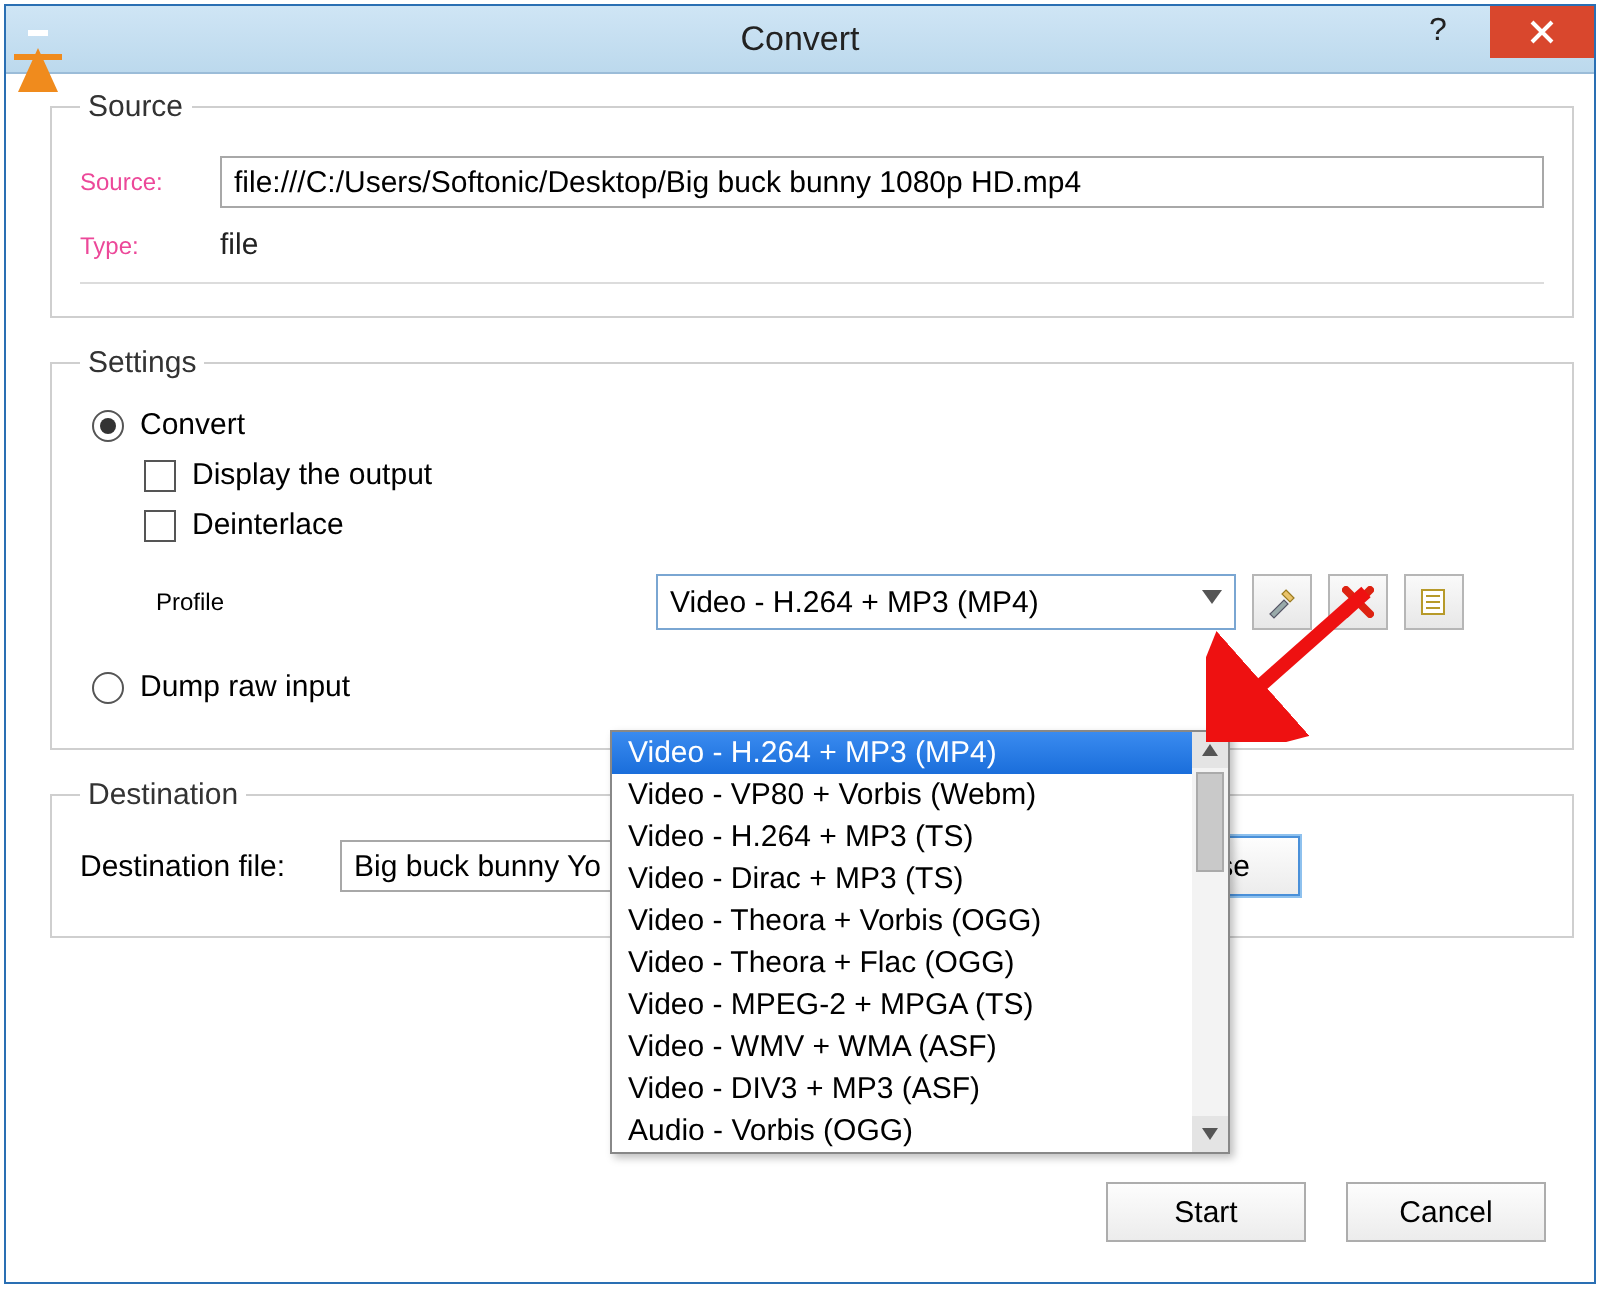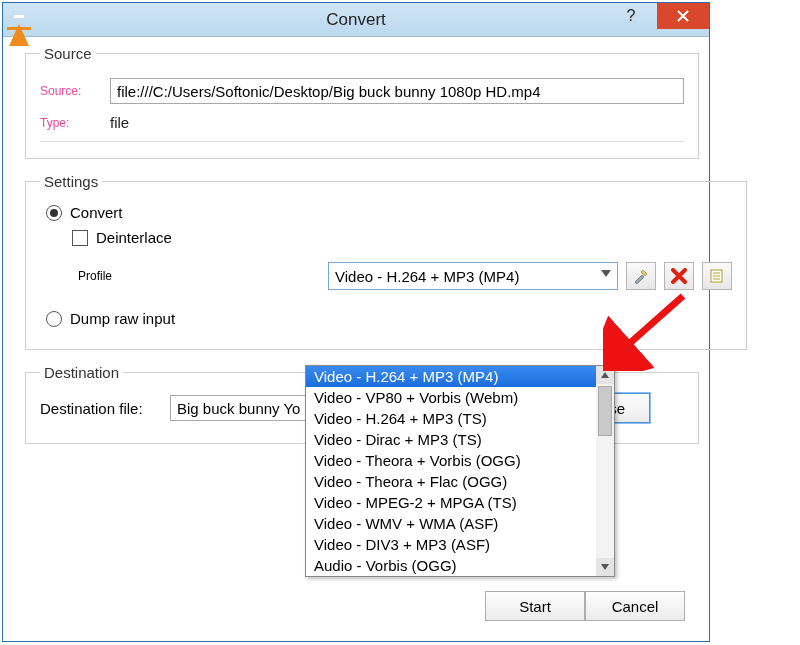--- a/index.html
+++ b/index.html
@@ -1,18 +1,18 @@
 <!DOCTYPE html>
 <html><head>
 <meta charset="utf-8">
 <style>
   * { box-sizing: border-box; font-family: "Segoe UI", Tahoma, sans-serif; }
   body { margin:0; padding:0; background:#fff; width:800px; height:645px; overflow:hidden; }
 
-  .window { width:708px; height:640px; border:1px solid #2a6fb3; background:#fff; margin:2px; position:relative; }
+  .window { width:796px; height:640px; border:1px solid #2a6fb3; background:#fff; margin:2px; position:relative; }
 
   
   .titlebar { height:34px; background:linear-gradient(#cfe5f5,#bcd9ed); display:flex; align-items:center; position:relative; border-bottom:1px solid #9bbcd8; }
   .titlebar .app-icon { width:26px; height:26px; margin-left:6px; }
   .title { position:absolute; left:50%; transform:translateX(-50%); font-size:17px; color:#222; }
   .winbtns { position:absolute; right:0; top:0; height:100%; display:flex; }
   .winbtn { width:52px; height:26px; display:flex; align-items:center; justify-content:center; font-size:16px; cursor:pointer; }
   .winbtn.help { color:#222; }
   .winbtn.close { background:#d9472d; color:#fff; width:52px; height:26px; }
 
@@ -43,21 +43,21 @@
   .combo .arrow { position:absolute; right:6px; top:7px; width:0; height:0; border-left:5px solid transparent; border-right:5px solid transparent; border-top:7px solid #555; }
 
   .toolbtn { width:30px; height:28px; border:1px solid #b6b6b6; background:linear-gradient(#fafafa,#e7e7e7); margin-left:8px; display:flex; align-items:center; justify-content:center; cursor:pointer; }
 
   .btn { height:30px; min-width:100px; border:1px solid #adadad; background:linear-gradient(#fdfdfd,#ececec); font-size:15px; cursor:pointer; display:flex; align-items:center; justify-content:center; }
   .btn.focus { border:1px solid #4a90d9; box-shadow:0 0 0 1px #8ec1ee; }
 
   .dest-row { display:flex; align-items:center; margin:6px 0; }
   .dest-row label.dest { width:130px; font-size:15px; }
 
-  .dialog-buttons { position:absolute; right:14px; bottom:10px; display:flex; gap:0; }
+  .dialog-buttons { position:absolute; right:14px; bottom:10px; display:flex; gap:20px; }
 
   
   .dropdown { position:absolute; left:302px; top:362px; width:310px; background:#fff; border:1px solid #888; box-shadow:2px 2px 4px rgba(0,0,0,0.25); z-index:50; }
   .dropdown .items { width:290px; }
   .dropdown .item { padding:2px 8px; font-size:15px; cursor:pointer; white-space:nowrap; }
   .dropdown .item.sel { background:#1a73e8; background:linear-gradient(#3a8bf0,#1a6edb); color:#fff; }
   .dropdown .sb { position:absolute; right:0; top:0; bottom:0; width:18px; background:#f3f3f3; }
   .dropdown .sb .sarrow { width:18px; height:18px; background:#e4e4e4; display:flex; align-items:center; justify-content:center; position:absolute; cursor:pointer; }
   .dropdown .sb .sarrow.up { top:0; }
   .dropdown .sb .sarrow.down { bottom:0; }
@@ -111,20 +111,24 @@
     </fieldset>
 
     <fieldset class="group">
       <legend>Settings</legend>
 
       <div class="opt">
         <span class="radio checked"></span>
         <span>Convert</span>
       </div>
 
+      <div class="opt indent">
+        <span class="chk"></span>
+        <span>Display the output</span>
+      </div>
 
       <div class="opt indent">
         <span class="chk"></span>
         <span>Deinterlace</span>
       </div>
 
       <div class="profile-row">
         <span class="profile-label indent">Profile</span>
         <div class="combo">
           <span>Video - H.264 + MP3 (MP4)</span>

